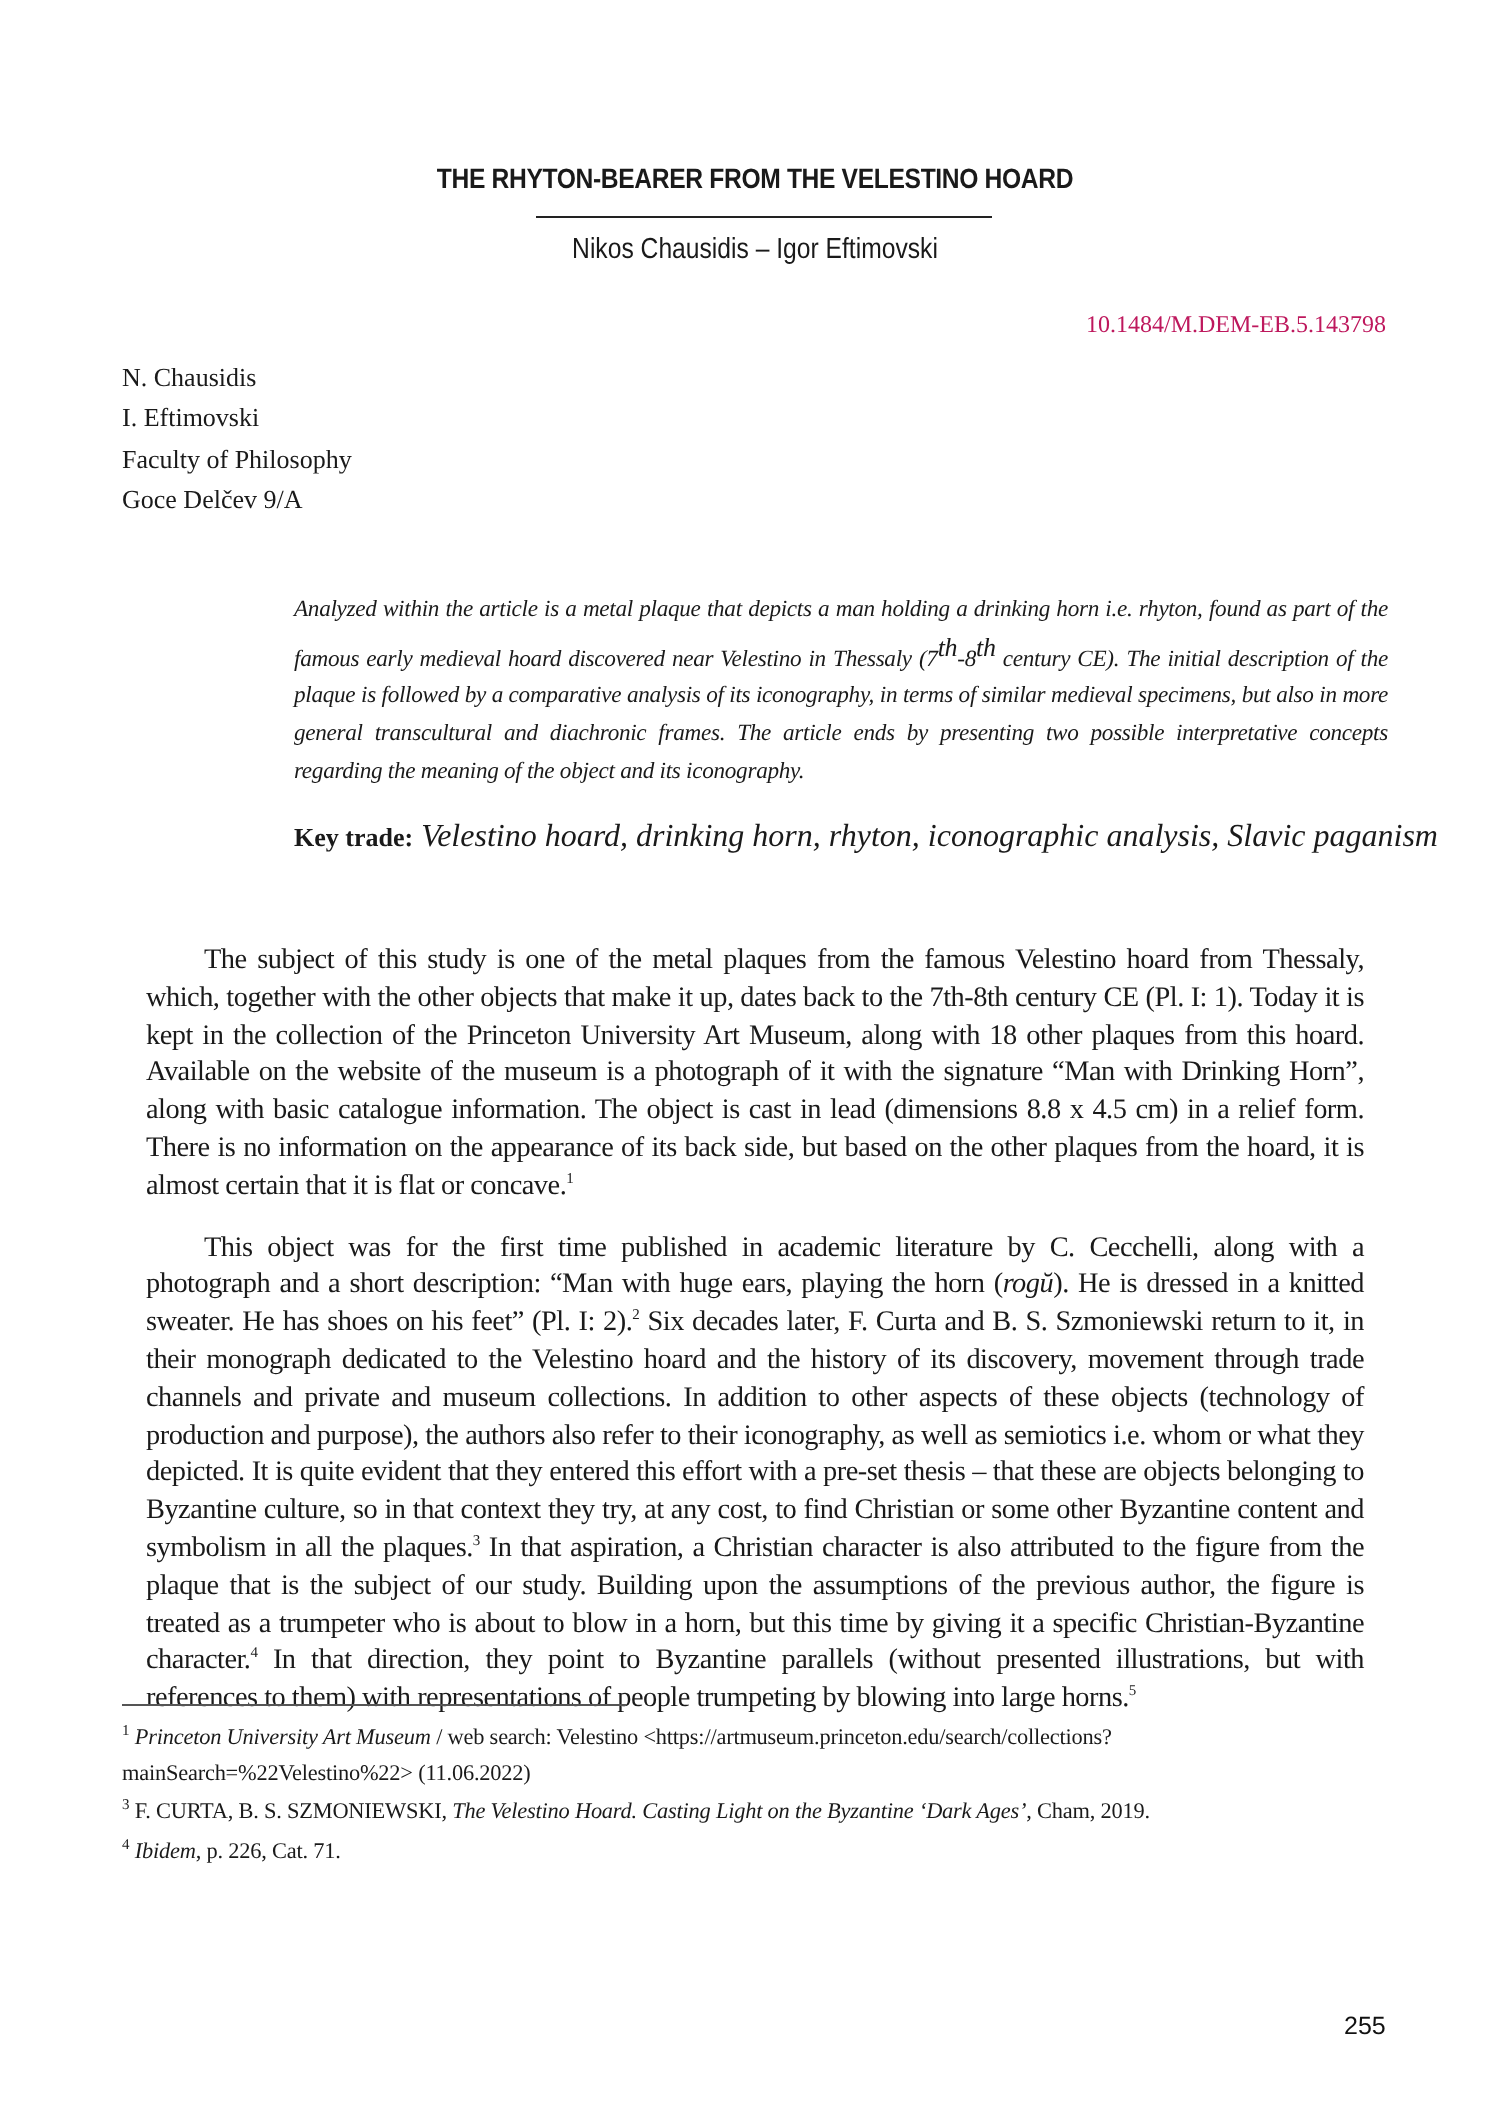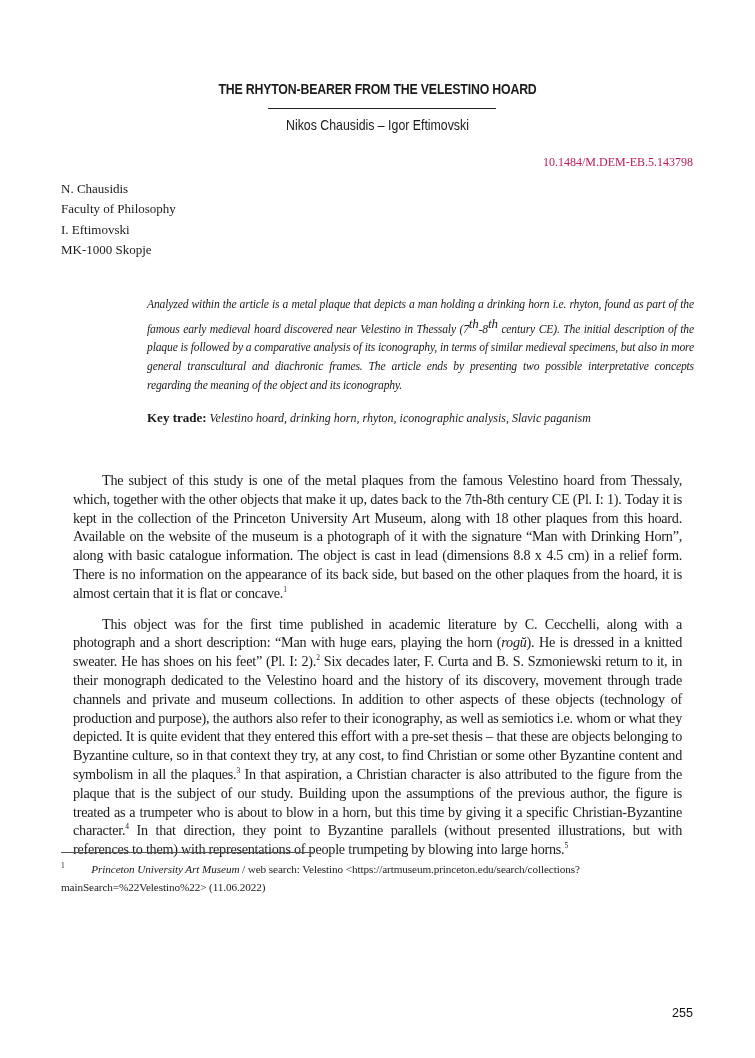--- a/index.html
+++ b/index.html
@@ -7,54 +7,56 @@
   .title { position: absolute; top: 81px; left: 0; width: 755px; text-align: center; font-family: "Liberation Sans", "DejaVu Sans", sans-serif; font-weight: bold; font-size: 14px; letter-spacing: -0.2px; transform: scaleX(0.88); transform-origin: center; }
   .title-rule { position: absolute; top: 108px; left: 268px; width: 228px; height: 1px; background: #222; }
   .authors { position: absolute; top: 117px; left: 0; width: 755px; text-align: center; font-family: "Liberation Sans", "DejaVu Sans", sans-serif; font-size: 14.5px; transform: scaleX(0.85); transform-origin: center; }
   .affil { position: absolute; top: 155px; left: 61px; font-size: 13px; line-height: 20.3px; color: #1a1a1a; margin-top: 24px; }
   .affil div { white-space: nowrap; }
   .doi { position: absolute; top: 155px; right: 62px; font-size: 12px; color: #be185d; }
   .abstract { position: absolute; top: 296px; left: 147px; width: 547px; font-style: italic; font-size: 11.6px; line-height: 18.8px; text-align: justify; letter-spacing: -0.15px; }
   .abstract sup { font-size: 13px; }
   .keywords { position: absolute; top: 410px; left: 147px; font-size: 13px; white-space: nowrap; }
   .keywords b { font-weight: bold; }
-  .keywords span.kw { font-style: italic; font-size: 12px; }
+  .keywords span.kw { font-style: italic; font-size: 16px; }
   .body-text { position: absolute; top: 459px; left: 61px; width: 633px; font-size: 14.2px; line-height: 18.8px; text-align: justify; letter-spacing: -0.25px; }
   .body-text p { margin: 12px; text-indent: 29px; }
   .body-text sup, .fn sup { font-size: 7.5px; line-height: 0; }
   .fn-rule { position: absolute; top: 852px; left: 61px; width: 252px; height: 1px; background: #555; }
   .footnotes { position: absolute; top: 861px; left: 61px; width: 633px; font-size: 11.2px; line-height: 17.5px; letter-spacing: -0.1px; }
   .fn { margin: 0 0 2px 0; }
-  .fn i { font-style: italic; margin-left: 24px; }
+  .fn i { font-style: italic; }
   .page-number { position: absolute; top: 1006px; left: 672px; font-family: "Liberation Sans", "DejaVu Sans", sans-serif; font-size: 12.5px; color: #111; text-align: center; }
 </style>
 </head>
 <body>
 
 <div class="title">THE RHYTON-BEARER FROM THE VELESTINO HOARD</div>
 <div class="title-rule"></div>
 <div class="authors">Nikos Chausidis – Igor Eftimovski</div>
 
 <div class="affil">
   <div>N. Chausidis</div>
+  <div>I. Eftimovski</div>
   <div>Faculty of Philosophy</div>
-  <div>I. Eftimovski</div>
-  <div>MK-1000 Skopje</div>
+  <div>Goce Delčev 9/A</div>
 </div>
 
 <div class="doi">10.1484/M.DEM-EB.5.143798</div>
 
 <div class="abstract"><span>Analyzed within the article is a metal plaque that depicts a man holding a drinking horn i.e. rhyton, found as part of the famous early medieval hoard discovered near Velestino in Thessaly (7</span><sup>th</sup><span>-8</span><sup>th</sup><span> century CE). The initial description of the plaque is followed by a comparative analysis of its iconography, in terms of similar medieval specimens, but also in more general transcultural and diachronic frames. The article ends by presenting two possible interpretative concepts regarding the meaning of the object and its iconography.</span></div>
 
 <div class="keywords"><b>Key trade:</b><span class="kw"> Velestino hoard, drinking horn, rhyton, iconographic analysis, Slavic paganism</span></div>
 
 <div class="body-text">
   <p><span>The subject of this study is one of the metal plaques from the famous Velestino hoard from Thessaly, which, together with the other objects that make it up, dates back to the 7th-8th century CE (Pl. I: 1). Today it is kept in the collection of the Princeton University Art Museum, along with 18 other plaques from this hoard. Available on the website of the museum is a photograph of it with the signature “Man with Drinking Horn”, along with basic catalogue information. The object is cast in lead (dimensions 8.8 x 4.5 cm) in a relief form. There is no information on the appearance of its back side, but based on the other plaques from the hoard, it is almost certain that it is flat or concave.</span><sup>1</sup></p>
   <p><span>This object was for the first time published in academic literature by C. Cecchelli, along with a photograph and a short description: “Man with huge ears, playing the horn (</span><i>rogŭ</i><span>). He is dressed in a knitted sweater. He has shoes on his feet” (Pl. I: 2).</span><sup>2</sup><span> Six decades later, F. Curta and B. S. Szmoniewski return to it, in their monograph dedicated to the Velestino hoard and the history of its discovery, movement through trade channels and private and museum collections. In addition to other aspects of these objects (technology of production and purpose), the authors also refer to their iconography, as well as semiotics i.e. whom or what they depicted. It is quite evident that they entered this effort with a pre-set thesis – that these are objects belonging to Byzantine culture, so in that context they try, at any cost, to find Christian or some other Byzantine content and symbolism in all the plaques.</span><sup>3</sup><span> In that aspiration, a Christian character is also attributed to the figure from the plaque that is the subject of our study. Building upon the assumptions of the previous author, the figure is treated as a trumpeter who is about to blow in a horn, but this time by giving it a specific Christian-Byzantine character.</span><sup>4</sup><span> In that direction, they point to Byzantine parallels (without presented illustrations, but with references to them) with representations of people trumpeting by blowing into large horns.</span><sup>5</sup></p>
 </div>
 
 <div class="fn-rule"></div>
 
 <div class="footnotes">
   <div class="fn"><sup>1</sup> <i>Princeton University Art Museum</i><span> / web search: Velestino &lt;https://artmuseum.princeton.edu/search/collections?mainSearch=%22Velestino%22&gt; (11.06.2022)</span></div>
+  <div class="fn"><sup>3</sup> <span>F. CURTA, B. S. SZMONIEWSKI, </span><i>The Velestino Hoard. Casting Light on the Byzantine ‘Dark Ages’</i><span>, Cham, 2019.</span></div>
+  <div class="fn"><sup>4</sup> <i>Ibidem</i><span>, p. 226, Cat. 71.</span></div>
 </div>
 
 <div class="page-number">255</div>
 
 </body></html>

